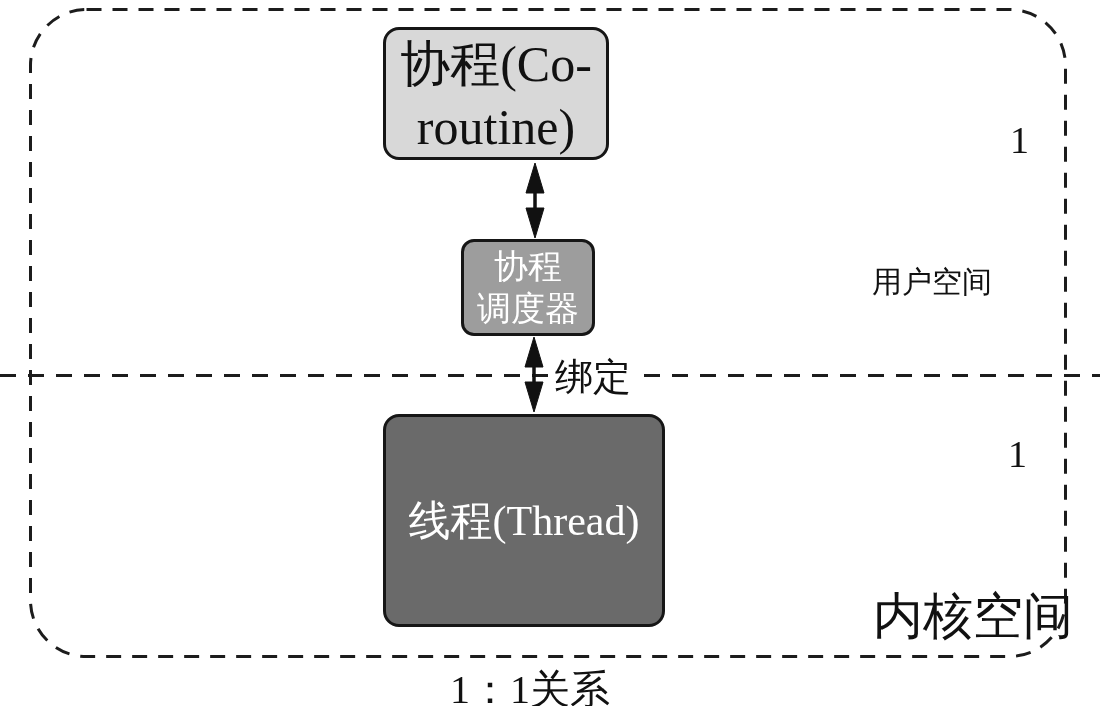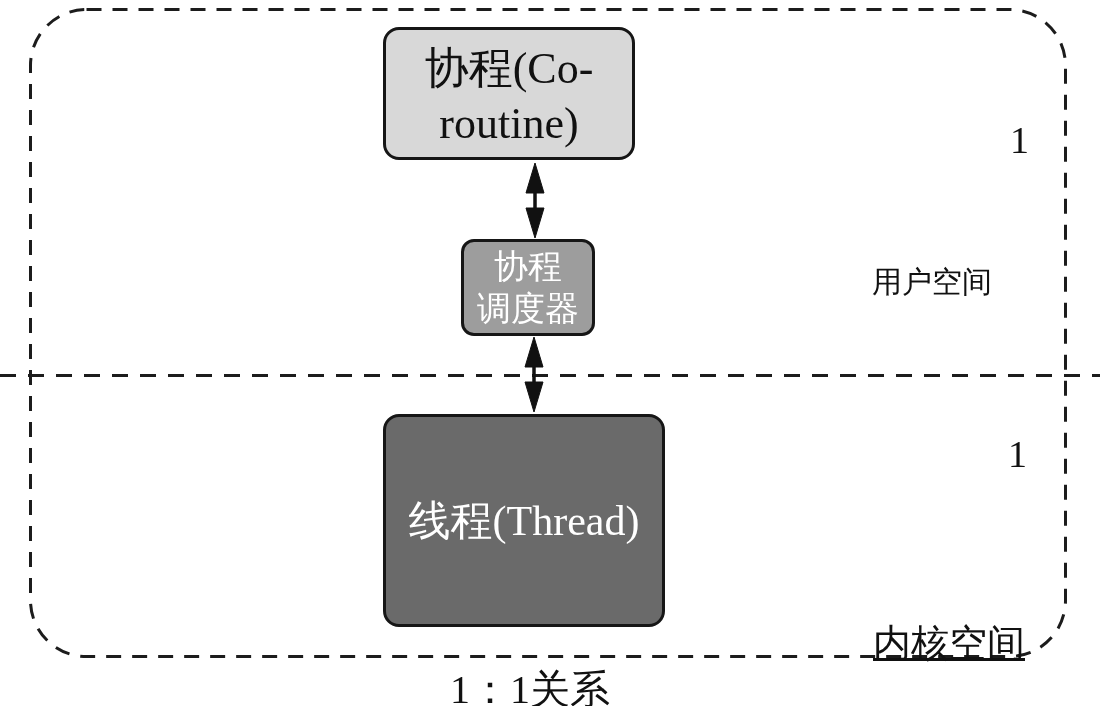--- a/index.html
+++ b/index.html
@@ -28,26 +28,26 @@
     box-sizing: border-box;
     display: flex;
     flex-direction: column;
     align-items: center;
     justify-content: center;
     text-align: center;
   }
   .node-coroutine {
     left: 383px;
     top: 27px;
-    width: 252px;
+    width: 226px;
     height: 133px;
     border-radius: 16px;
     background: var(--coroutine-fill, #d8d8d8);
     color: #111111;
-    font-size: 44px;
+    font-size: 50px;
   }
   .node-scheduler {
     left: 461px;
     top: 239px;
     width: 134px;
     height: 97px;
     border-radius: 13px;
     background: var(--scheduler-fill, #9d9d9d);
     color: #ffffff;
     font-size: 34px;
@@ -85,23 +85,22 @@
     top: 262px;
     font-size: 30px;
   }
   .label-mult-kernel {
     left: 1008px;
     top: 432px;
     font-size: 38px;
   }
   .label-kernel-space {
     left: 873px;
-    top: 618px;
-    font-size: 38px;
-    text-decoration: underline;
+    top: 583px;
+    font-size: 50px;
   }
   .label-caption {
     left: 420px;
     top: 662px;
     width: 220px;
     text-align: center;
     font-size: 40px;
   }
 </style>
 </head>
@@ -134,19 +133,20 @@
 
   <div class="node node-thread">
     <span>线程(Thread)</span>
   </div>
 
   <div class="node node-scheduler">
     <span>协程</span>
     <span>调度器</span>
   </div>
 
+  <div class="floating-label label-binding">绑定</div>
   <div class="floating-label label-mult-user">1</div>
   <div class="floating-label label-user-space">用户空间</div>
   <div class="floating-label label-mult-kernel">1</div>
   <div class="floating-label label-kernel-space">内核空间</div>
   <div class="floating-label label-caption">1：1关系</div>
 
 </div>
 
 </body></html>

